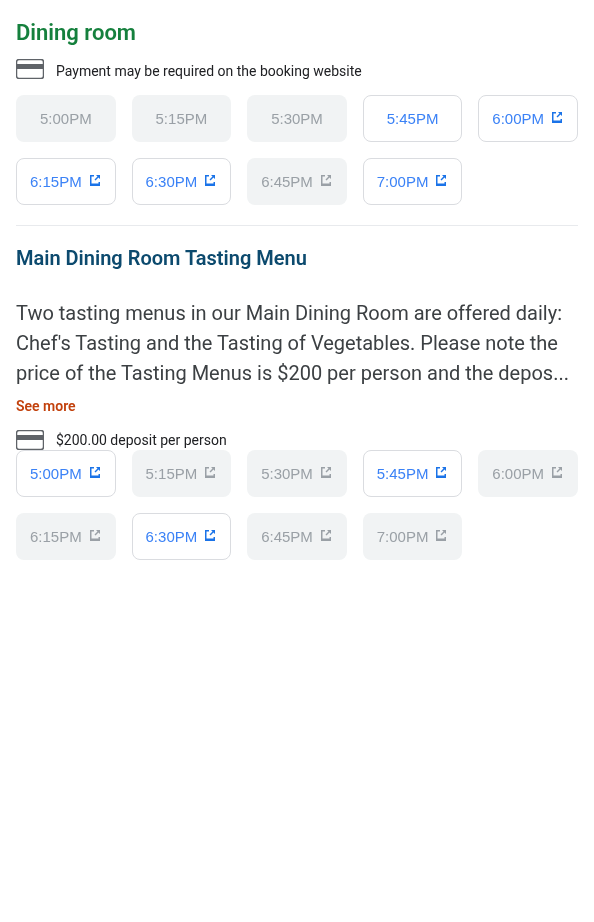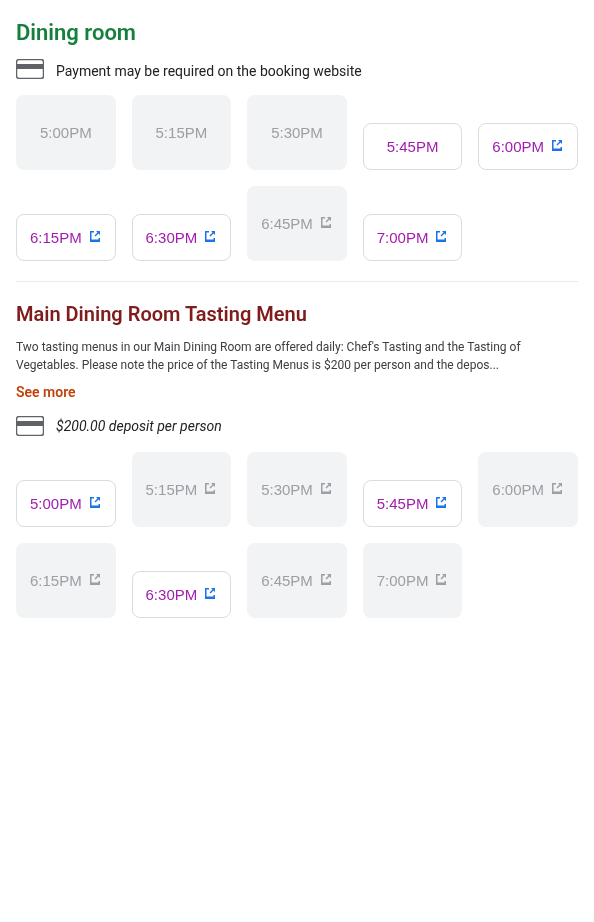--- a/index.html
+++ b/index.html
@@ -63,69 +63,67 @@
       justify-content: center;
       gap: 6px;
       border: 1.5px solid transparent;
       background: #f1f3f4;
       color: #9aa0a6;
     }
 
     .time-btn.available {
       background: #ffffff;
       border: 1.5px solid #dadce0;
-      color: #a21caf;
+      color: #3b82f6;
       cursor: pointer;
-      margin-top: 28px;
     }
 
     .external-icon {
       display: inline-block;
       font-size: 13px;
       color: inherit;
     }
 
     .divider {
       border: none;
       border-top: 1px solid #e8eaed;
       margin: 20px 0;
     }
 
     .section-subtitle {
       font-size: 20px;
       font-weight: 600;
-      margin-bottom: 12px;
-      color: #7f1d1d;
+      margin-bottom: 28px;
+      color: #0c4a6e;
     }
 
     .description-text {
-      font-size: 12px;
+      font-size: 20px;
       color: #3c4043;
       line-height: 1.5;
       margin-bottom: 8px;
     }
 
     .see-more-link {
       color: #c2410c;
       font-size: 14px;
       font-weight: 600;
       cursor: pointer;
       text-decoration: none;
       display: inline-block;
       margin-bottom: 16px;
     }
 
     .deposit-notice {
       display: flex;
       align-items: center;
       gap: 12px;
-      margin-bottom: 16px;
+      margin-bottom: 0;
       font-size: 14px;
       color: #202124;
-      font-style: italic;
     }
   </style>
 </head>
 <body>
 
 
 
 
 <h1 class="section-title">Dining room</h1>
 

